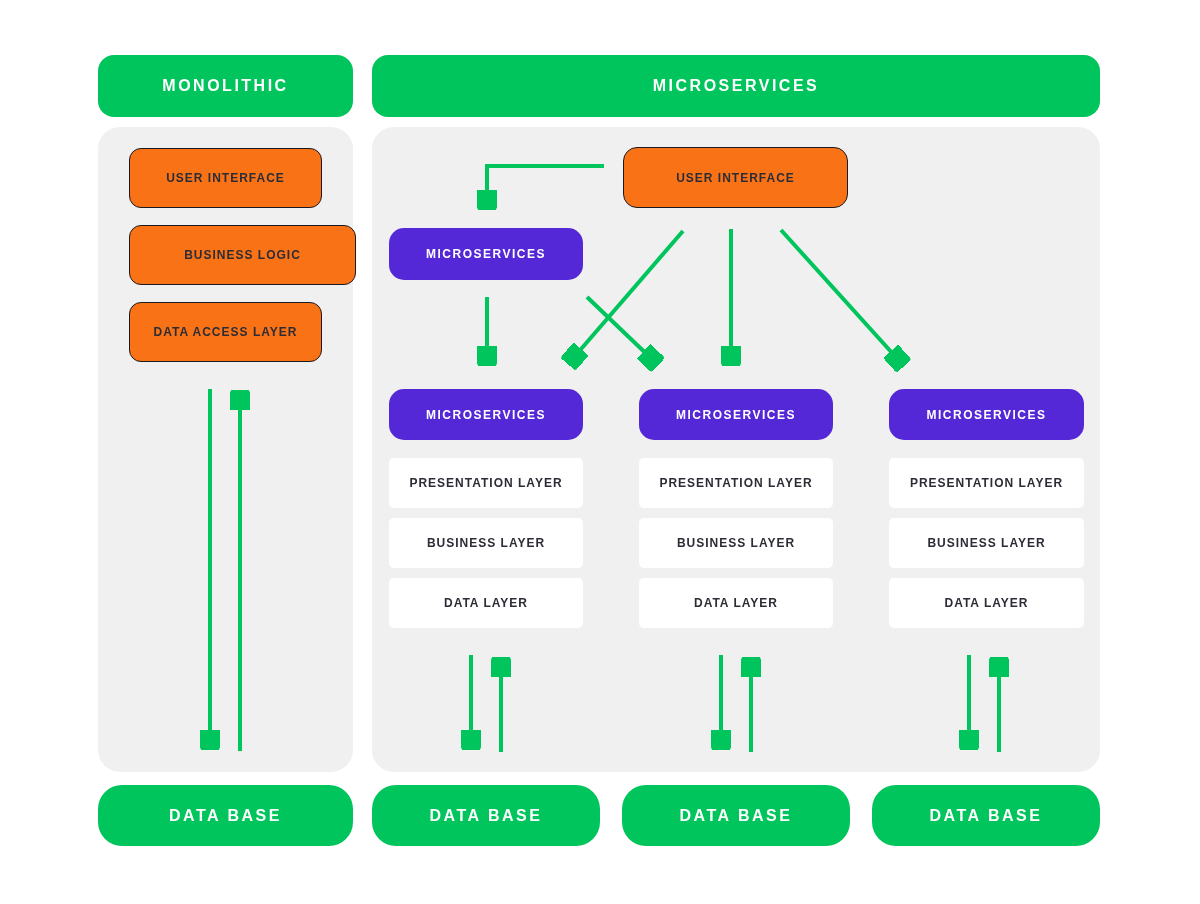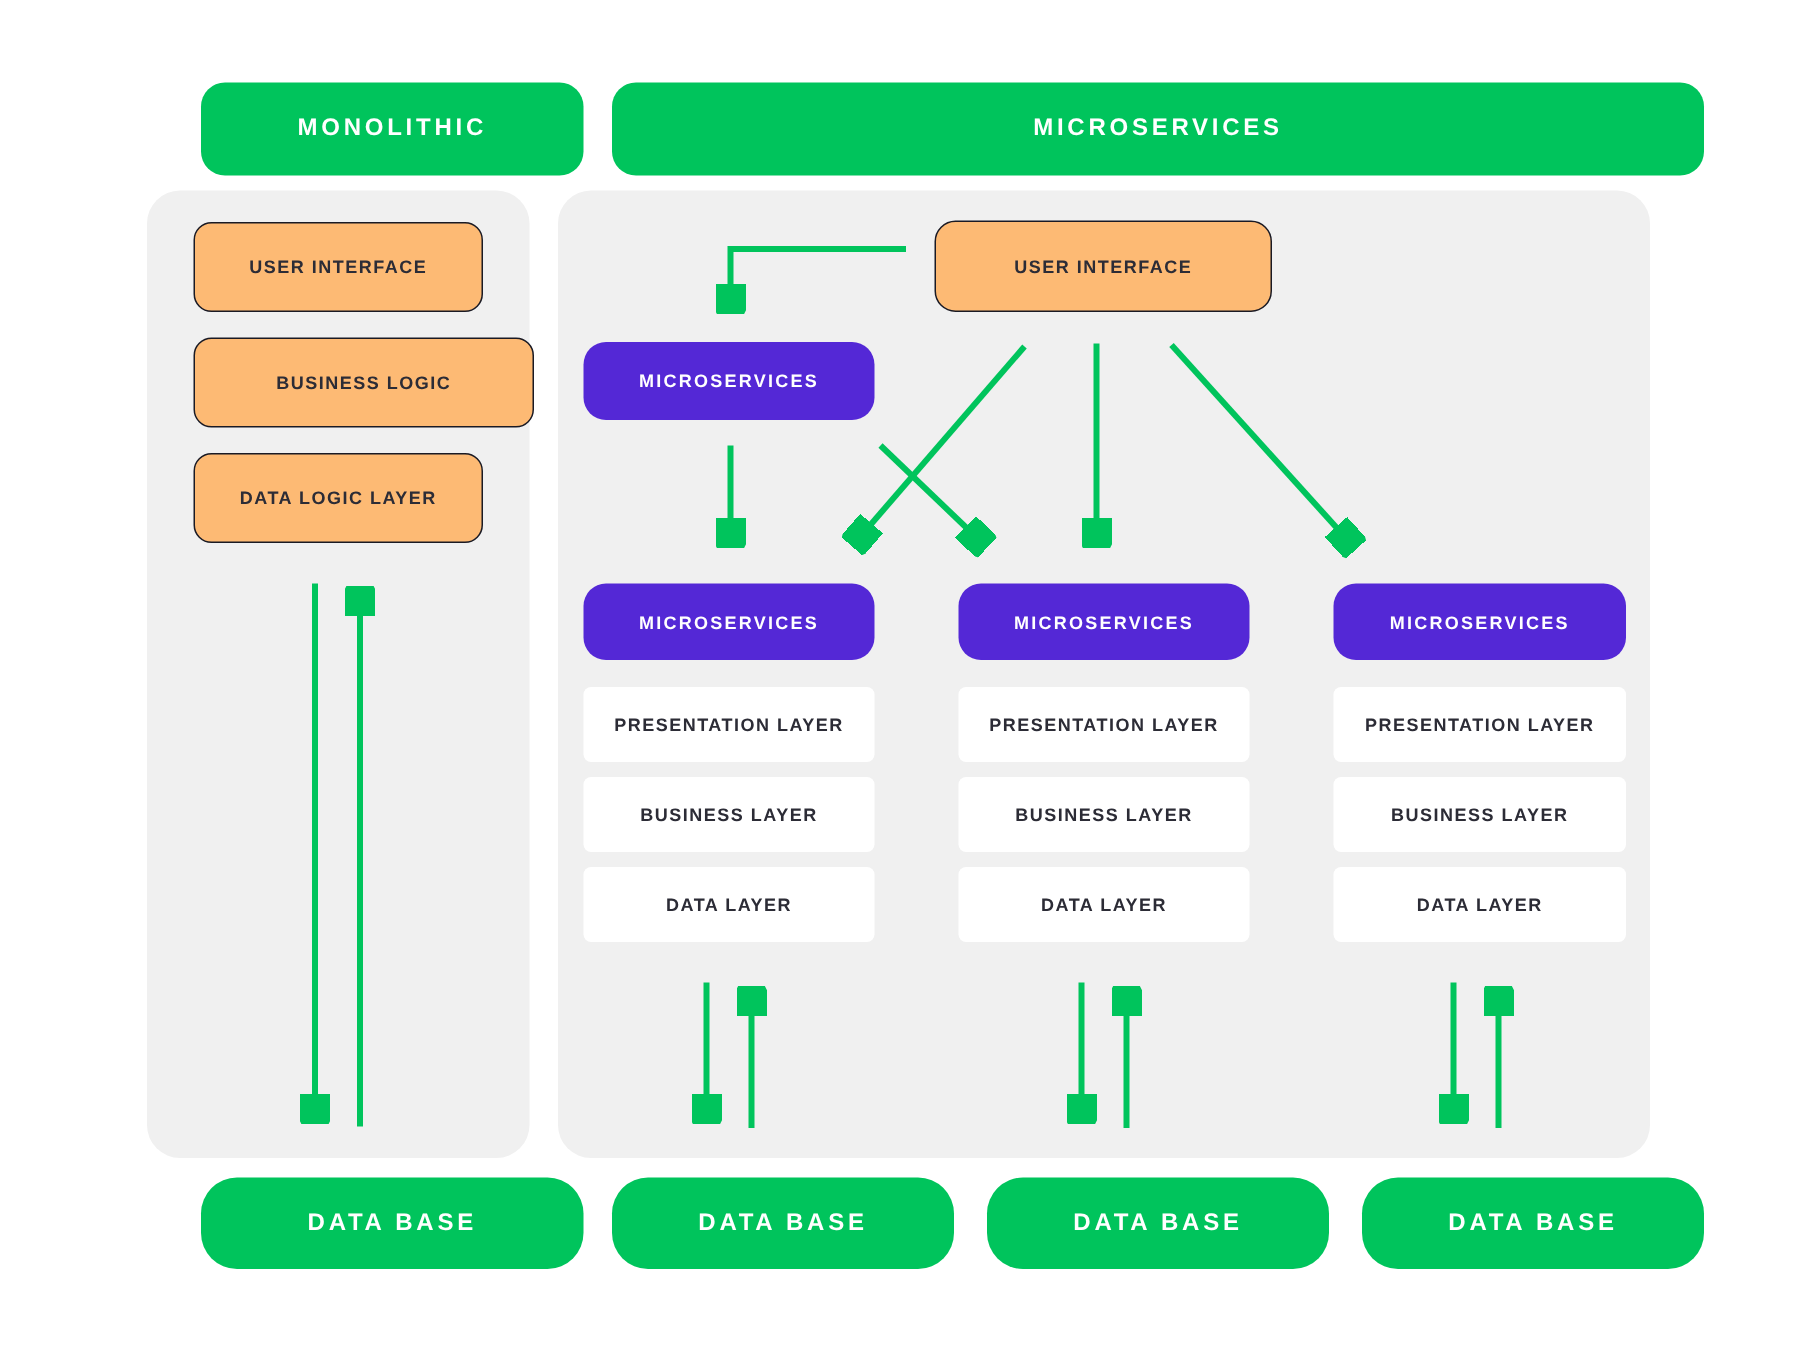--- a/index.html
+++ b/index.html
@@ -11,26 +11,26 @@
   }
   html,body{margin:0;padding:0;background:#ffffff;}
   .canvas{
     position:relative;width:1200px;height:904px;background:#ffffff;
     font-family:"Liberation Sans", sans-serif;overflow:hidden;
   }
   .abs{position:absolute;box-sizing:border-box;}
   .pill{
     display:flex;align-items:center;justify-content:center;
     background:var(--green);color:#ffffff;border-radius:16px;
-    font-weight:700;font-size:16px;letter-spacing:2.5px;margin-left:36px;
+    font-weight:700;font-size:16px;letter-spacing:2.5px;
   }
   .panel{background:var(--panel);border-radius:22px;}
   .wbox{
     display:flex;align-items:center;justify-content:center;
-    background:#fdba74;border:1.5px solid var(--line);border-radius:12px;
+    background:#f97316;border:1.5px solid var(--line);border-radius:12px;
     color:var(--ink);font-weight:700;font-size:12px;letter-spacing:1px;
     text-align:center;
   }
   .softbox{
     display:flex;align-items:center;justify-content:center;
     background:#ffffff;border-radius:5px;
     color:var(--ink);font-weight:700;font-size:12px;letter-spacing:1px;
     text-align:center;
   }
   .pbox{
@@ -50,21 +50,21 @@
 
   <div class="abs pill" style="left:98px;top:55px;width:255px;height:62px;">MONOLITHIC</div>
 
   <div class="abs pill" style="left:372px;top:55px;width:728px;height:62px;">MICROSERVICES</div>
 
   <div class="abs panel" style="left:98px;top:127px;width:255px;height:645px;"></div>
   <div class="abs panel" style="left:372px;top:127px;width:728px;height:645px;"></div>
 
   <div class="abs wbox z2" style="left:129px;top:148px;width:193px;height:60px;">USER INTERFACE</div>
   <div class="abs wbox z2" style="left:129px;top:225px;width:227px;height:60px;">BUSINESS LOGIC</div>
-  <div class="abs wbox z2" style="left:129px;top:302px;width:193px;height:60px;">DATA LOGIC LAYER</div>
+  <div class="abs wbox z2" style="left:129px;top:302px;width:193px;height:60px;">DATA ACCESS LAYER</div>
 
   <div class="abs wbox z2" style="left:623px;top:147px;width:225px;height:61px;border-radius:14px;">USER INTERFACE</div>
 
   <div class="abs pbox z2" style="left:389px;top:228px;width:194px;height:52px;">MICROSERVICES</div>
 
   <div class="abs pbox z2" style="left:389px;top:389px;width:194px;height:51px;">MICROSERVICES</div>
   <div class="abs softbox z2" style="left:389px;top:458px;width:194px;height:50px;">PRESENTATION LAYER</div>
   <div class="abs softbox z2" style="left:389px;top:518px;width:194px;height:50px;">BUSINESS LAYER</div>
   <div class="abs softbox z2" style="left:389px;top:578px;width:194px;height:50px;">DATA LAYER</div>
 

